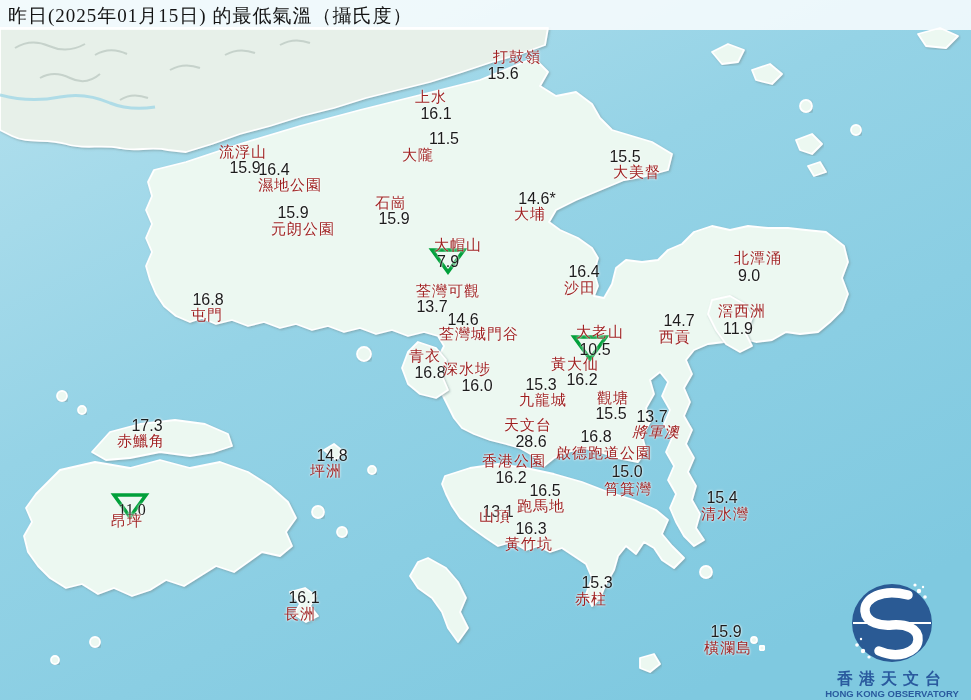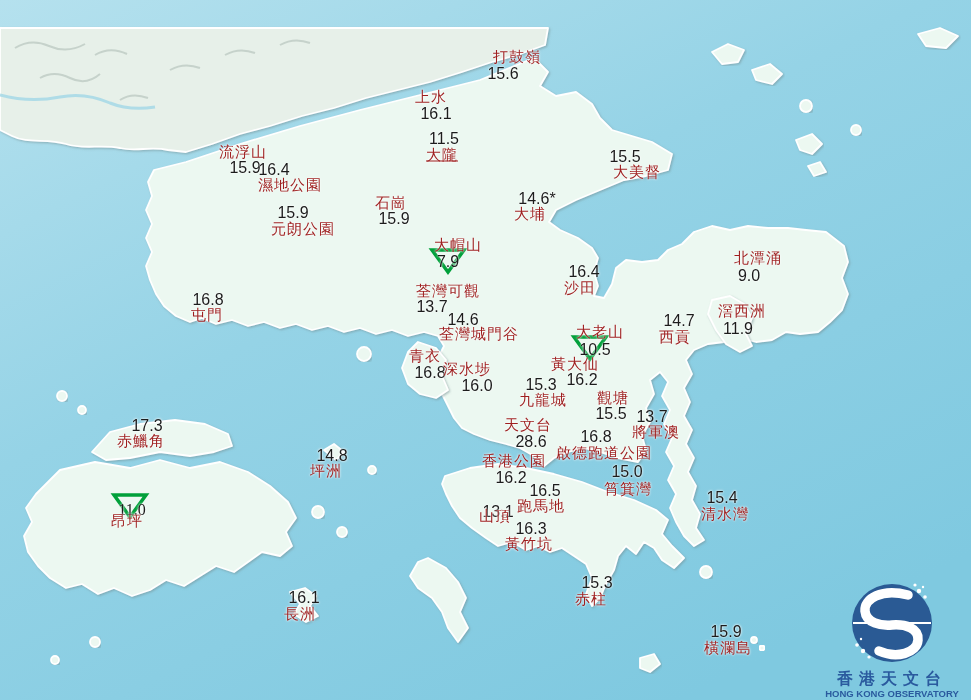--- a/index.html
+++ b/index.html
@@ -108,21 +108,21 @@
       <polygon points="574,337 606,337 590,359" class="record-tri"></polygon>
       <polygon points="114,495 146,495 130,517" class="record-tri"></polygon>
     </svg>
 
   <div id="stations">
       <div class="st-value" style="left: 503px; top: 74px;">15.6</div>
       <div class="st-name" style="left: 517px; top: 57px;">打鼓嶺</div>
       <div class="st-value" style="left: 436px; top: 114px;">16.1</div>
       <div class="st-name" style="left: 431px; top: 97px;">上水</div>
       <div class="st-value" style="left: 444px; top: 139px;">11.5</div>
-      <div class="st-name" style="left: 442px; top: 155px; text-decoration: underline;">大隴</div>
+      <div class="st-name" style="left: 418px; top: 155px;">大隴</div>
       <div class="st-value" style="left: 245px; top: 168px;">15.9</div>
       <div class="st-name" style="left: 243px; top: 152px;">流浮山</div>
       <div class="st-value" style="left: 274px; top: 170px;">16.4</div>
       <div class="st-name" style="left: 290px; top: 185px;">濕地公園</div>
       <div class="st-value" style="left: 625px; top: 157px;">15.5</div>
       <div class="st-name" style="left: 637px; top: 172px;">大美督</div>
       <div class="st-value" style="left: 293px; top: 213px;">15.9</div>
       <div class="st-name" style="left: 303px; top: 229px;">元朗公園</div>
       <div class="st-value" style="left: 394px; top: 219px;">15.9</div>
       <div class="st-name" style="left: 391px; top: 203px;">石崗</div>
@@ -152,21 +152,21 @@
       <div class="st-name" style="left: 467px; top: 369px;">深水埗</div>
       <div class="st-value" style="left: 582px; top: 380px;">16.2</div>
       <div class="st-name" style="left: 575px; top: 364px;">黃大仙</div>
       <div class="st-value" style="left: 541px; top: 385px;">15.3</div>
       <div class="st-name" style="left: 543px; top: 400px;">九龍城</div>
       <div class="st-value" style="left: 611px; top: 414px;">15.5</div>
       <div class="st-name" style="left: 613px; top: 398px;">觀塘</div>
       <div class="st-value" style="left: 531px; top: 442px;">28.6</div>
       <div class="st-name" style="left: 528px; top: 425px;">天文台</div>
       <div class="st-value" style="left: 652px; top: 417px;">13.7</div>
-      <div class="st-name" style="left: 656px; top: 432px;">將軍澳</div>
+      <div class="st-name" style="left: 656px; top: 432px; font-style: italic;">將軍澳</div>
       <div class="st-value" style="left: 596px; top: 437px;">16.8</div>
       <div class="st-name" style="left: 604px; top: 453px;">啟德跑道公園</div>
       <div class="st-value" style="left: 511px; top: 478px;">16.2</div>
       <div class="st-name" style="left: 514px; top: 461px;">香港公園</div>
       <div class="st-value" style="left: 627px; top: 472px;">15.0</div>
       <div class="st-name" style="left: 628px; top: 489px;">筲箕灣</div>
       <div class="st-value" style="left: 147px; top: 426px;">17.3</div>
       <div class="st-name" style="left: 141px; top: 441px;">赤鱲角</div>
       <div class="st-value" style="left: 332px; top: 456px;">14.8</div>
       <div class="st-name" style="left: 326px; top: 471px;">坪洲</div>
@@ -181,20 +181,23 @@
       <div class="st-value" style="left: 722px; top: 498px;">15.4</div>
       <div class="st-name" style="left: 725px; top: 514px;">清水灣</div>
       <div class="st-value" style="left: 597px; top: 583px;">15.3</div>
       <div class="st-name" style="left: 591px; top: 599px;">赤柱</div>
       <div class="st-value" style="left: 304px; top: 598px;">16.1</div>
       <div class="st-name" style="left: 300px; top: 614px;">長洲</div>
       <div class="st-value" style="left: 726px; top: 632px;">15.9</div>
       <div class="st-name" style="left: 728px; top: 648px;">橫瀾島</div>
     </div>
 
+  <div class="title-bar">
+    <div class="title-text">昨日(2025年01月15日) 的最低氣溫（攝氏度）</div>
+  </div>
 
   <svg class="logo" width="160" height="145" viewBox="812 556 160 145">
     <ellipse cx="895" cy="624" rx="40" ry="39" fill="#2a5a94"></ellipse>
     <path d="M911,596 C884,589 867,600 868,612 C869,624 884,627 895,626 C908,625 922,629 921,641 C920,654 900,660 882,652" fill="none" stroke="#ffffff" stroke-width="9.5" stroke-linecap="round"></path>
     <line x1="856" y1="624" x2="934" y2="624" stroke="#ffffff" stroke-width="2"></line>
     <g fill="#ffffff">
       <circle cx="922" cy="592" r="2.2"></circle>
         <circle cx="928" cy="598" r="1.8"></circle>
       <circle cx="918" cy="586" r="1.6"></circle>
         <circle cx="926" cy="588" r="1.2"></circle>

